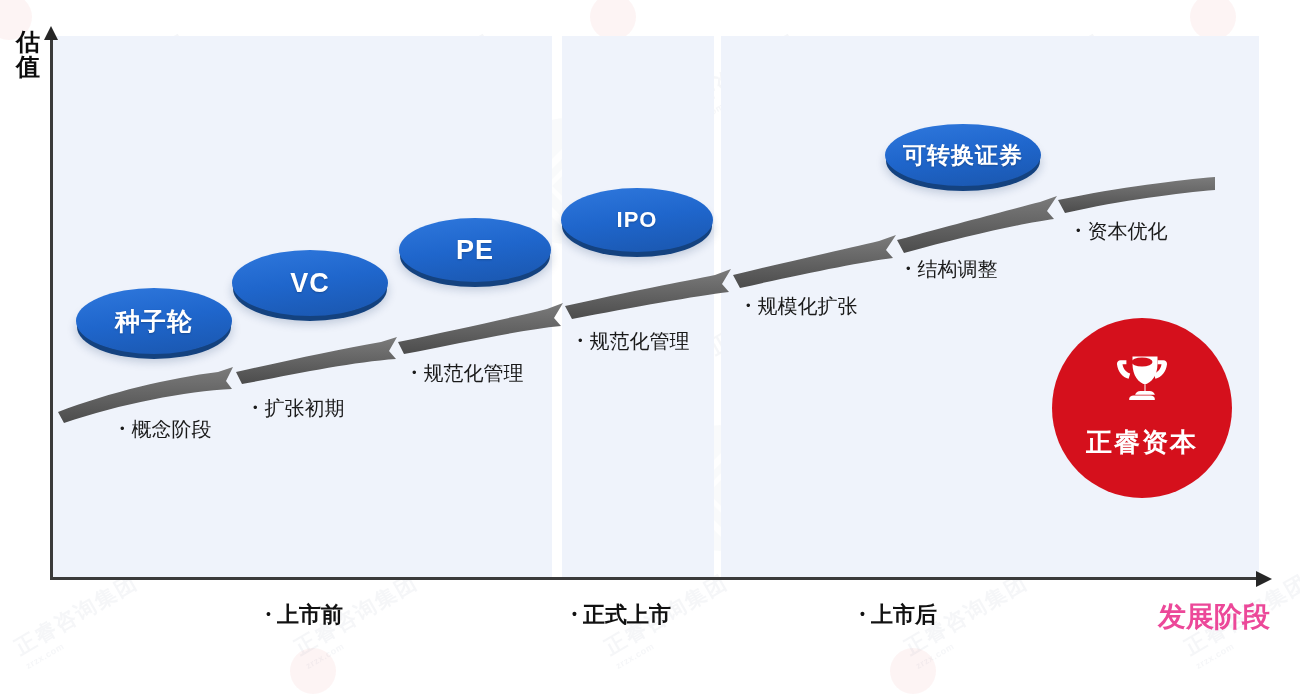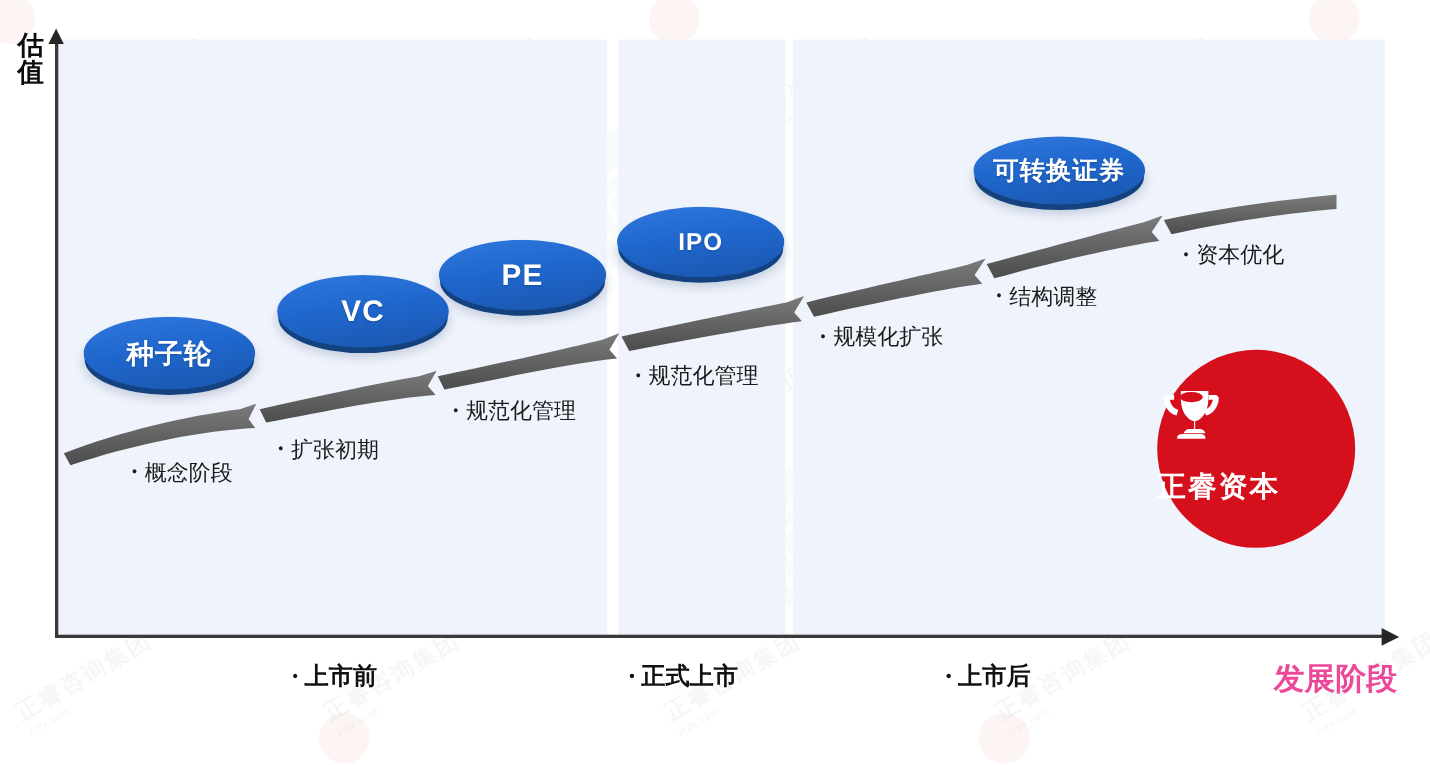--- a/index.html
+++ b/index.html
@@ -186,20 +186,21 @@
   
   .badge {
     position: absolute;
     left: 1052px; top: 318px;
     width: 180px; height: 180px;
     border-radius: 50%;
     background: #d5101c;
     z-index: 7;
     display: flex;
     flex-direction: column;
+    align-items: center;
     justify-content: center;
   }
   .badge .trophy { margin-top: -4px; }
   .badge .badge-text {
     margin-top: 10px;
     color: #ffffff;
     font-size: 26px;
     font-weight: 700;
     letter-spacing: 2px;
   }
@@ -279,21 +280,21 @@
   <div class="axis-v-arrow"></div>
   <div class="axis-h"></div>
   <div class="axis-h-arrow"></div>
 
   <div class="axis-label-y">估值</div>
   <div class="axis-label-x">发展阶段</div>
 
   <div class="bubble" style="left:76px; top:288px; width:156px; height:66px; font-size:25px;">
     <span>种子轮</span>
   </div>
-  <div class="bubble" style="left:252px; top:250px; width:156px; height:66px; font-size:27px;">
+  <div class="bubble" style="left:232px; top:250px; width:156px; height:66px; font-size:27px;">
     <span>VC</span>
   </div>
   <div class="bubble" style="left:399px; top:218px; width:152px; height:64px; font-size:27px;">
     <span>PE</span>
   </div>
   <div class="bubble" style="left:561px; top:188px; width:152px; height:64px; font-size:22px;">
     <span>IPO</span>
   </div>
   <div class="bubble" style="left:885px; top:124px; width:156px; height:62px; font-size:23px;">
     <span>可转换证券</span>

